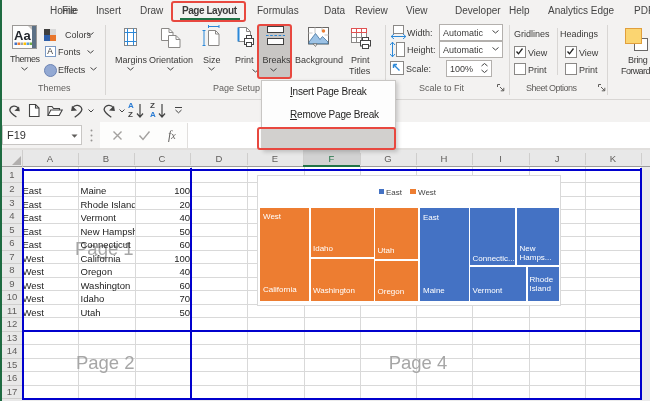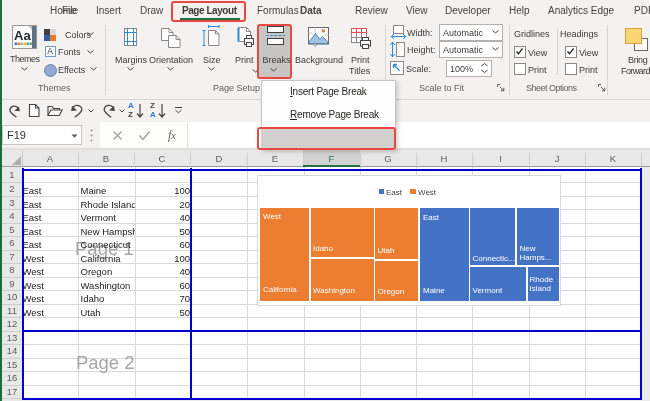--- a/index.html
+++ b/index.html
@@ -29,24 +29,24 @@
 <div id="app">
 
   <div class="abs" style="left:0;top:0;width:650px;height:100px;background:#f3f2f1;"></div>
 
   <div class="tab" style="left:14px;margin-left:48px;">File</div>
   <div class="tab" style="left:50px;">Home</div>
   <div class="tab" style="left:96px;">Insert</div>
   <div class="tab" style="left:140px;">Draw</div>
   <div class="tab" style="left:182px;color:#3b3b3b;font-weight:bold;letter-spacing:-0.45px;">Page Layout</div>
   <div class="tab" style="left:257px;">Formulas</div>
-  <div class="tab" style="left:300px;font-weight:bold;">Data</div>
+  <div class="tab" style="left:324px;">Data</div>
   <div class="tab" style="left:355px;">Review</div>
   <div class="tab" style="left:406px;">View</div>
-  <div class="tab" style="left:445px;">Developer</div>
+  <div class="tab" style="left:455px;">Developer</div>
   <div class="tab" style="left:509px;">Help</div>
   <div class="tab" style="left:548px;">Analytics Edge</div>
   <div class="tab" style="left:634px;">PDF</div>
   <div class="abs" style="left:180px;top:18px;width:60px;height:2.5px;background:#1e7145;"></div>
   <div class="redbox" style="left:171px;top:1px;width:71px;height:17px;"></div>
 
   <svg class="abs" style="left:12px;top:25px;" width="25" height="24" viewBox="0 0 25 24">
     <rect x="0.5" y="0.5" width="24" height="23" fill="#fdfdfd" stroke="#9b9997"></rect>
     <rect x="20" y="1" width="4" height="22" fill="#5c7186"></rect>
     <path d="M16 1 h4 v4 z" fill="#c4c2c0"></path>
@@ -407,20 +407,21 @@
       <div class="hgrid" style="left:22px;top:371.4px;width:620px;"></div>
       <div class="hgrid" style="left:22px;top:384.9px;width:620px;"></div>
       <div class="hgrid" style="left:22px;top:398.4px;width:620px;"></div>
     </div>
 
   <div class="abs" style="left:642px;top:167px;width:8px;height:234px;background:#ebebeb;"></div>
   <div class="abs" style="left:22px;top:400px;width:628px;height:1px;background:#ebebeb;"></div>
 
   <div class="wm" style="left:75px;top:237.5px;">Page 1</div>
   <div class="wm" style="left:75.9px;top:351.5px;">Page 2</div>
+  <div class="wm" style="left:388.7px;top:352.2px;">Page 4</div>
 
   <div id="cells">
       <div class="cell" style="left:22.5px;top:184.1px;width:54px;">East</div>
       <div class="cell" style="left:80.5px;top:184.1px;width:54px;">Maine</div>
       <div class="cell" style="left:134px;top:184.1px;width:56px;text-align:right;">100</div>
       <div class="cell" style="left:22.5px;top:197.6px;width:54px;">East</div>
       <div class="cell" style="left:80.5px;top:197.6px;width:54px;">Rhode Island</div>
       <div class="cell" style="left:134px;top:197.6px;width:56px;text-align:right;">20</div>
       <div class="cell" style="left:22.5px;top:211.2px;width:54px;">East</div>
       <div class="cell" style="left:80.5px;top:211.2px;width:54px;">Vermont</div>

